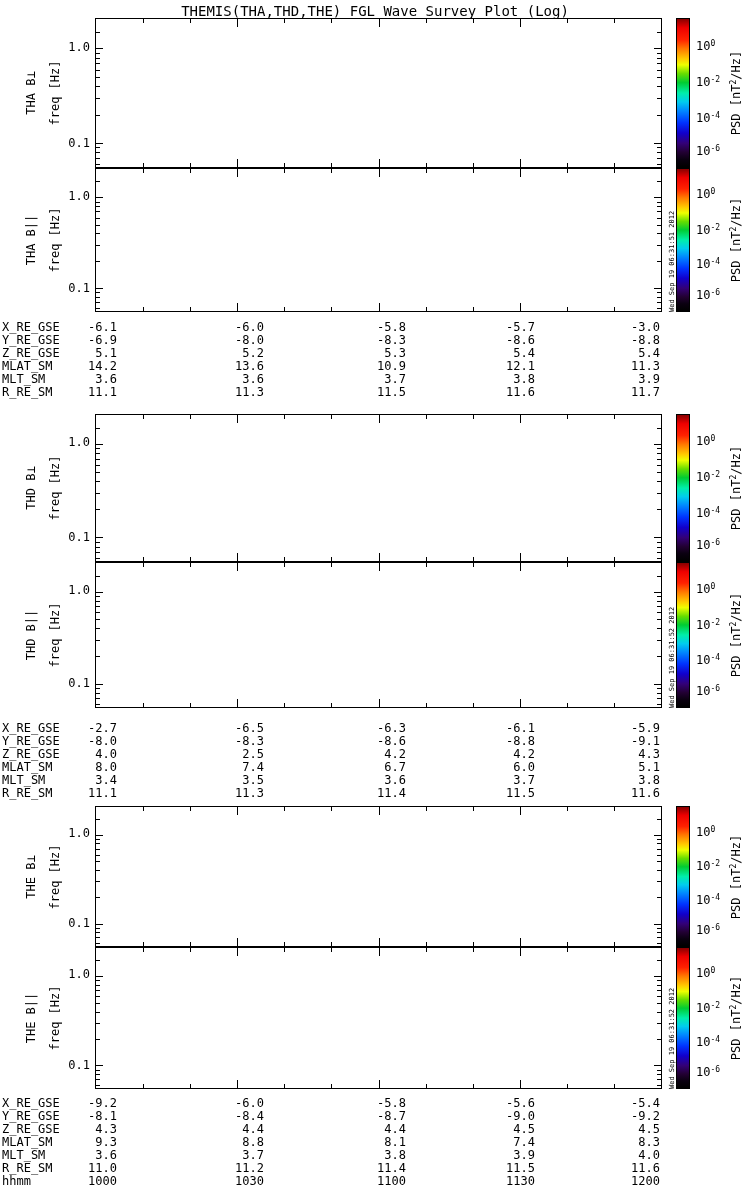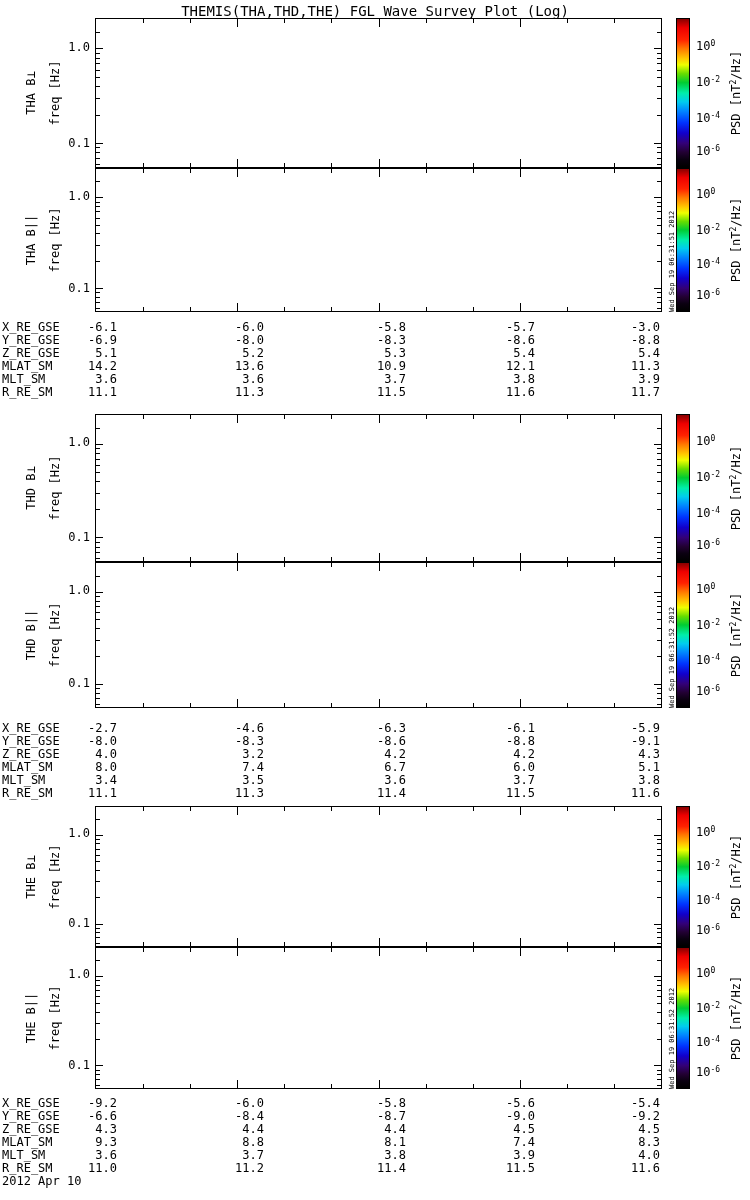--- a/index.html
+++ b/index.html
@@ -329,37 +329,37 @@
     <span class="cbl" style="left: 696px; top: 582px;"><span>10</span><sup>0</sup></span>
     <span class="cbl" style="left: 696px; top: 618px;"><span>10</span><sup>-2</sup></span>
     <span class="cbl" style="left: 696px; top: 653px;"><span>10</span><sup>-4</sup></span>
     <span class="cbl" style="left: 696px; top: 684px;"><span>10</span><sup>-6</sup></span>
     <span class="vlab" style="left: 736px; top: 635px;"><span>PSD [nT</span><sup>2</sup><span>/Hz]</span></span>
     <span class="ts" style="left: 668px; top: 708px;">Wed Sep 19 06:31:52 2012</span>
     <div class="eph" style="left: 2px; top: 722px;">
       <div class="erow">
         <span>X_RE_GSE</span>
         <span class="ev">-2.7</span>
-        <span class="ev">-4.6</span>
+        <span class="ev">-6.5</span>
         <span class="ev">-6.3</span>
         <span class="ev">-6.1</span>
         <span class="ev">-5.9</span>
       </div>
       <div class="erow">
         <span>Y_RE_GSE</span>
         <span class="ev">-8.0</span>
         <span class="ev">-8.3</span>
         <span class="ev">-8.6</span>
         <span class="ev">-8.8</span>
         <span class="ev">-9.1</span>
       </div>
       <div class="erow">
         <span>Z_RE_GSE</span>
         <span class="ev">4.0</span>
-        <span class="ev">3.2</span>
+        <span class="ev">2.5</span>
         <span class="ev">4.2</span>
         <span class="ev">4.2</span>
         <span class="ev">4.3</span>
       </div>
       <div class="erow">
         <span>MLAT_SM</span>
         <span class="ev">8.0</span>
         <span class="ev">7.4</span>
         <span class="ev">6.7</span>
         <span class="ev">6.0</span>
@@ -515,21 +515,21 @@
       <div class="erow">
         <span>X_RE_GSE</span>
         <span class="ev">-9.2</span>
         <span class="ev">-6.0</span>
         <span class="ev">-5.8</span>
         <span class="ev">-5.6</span>
         <span class="ev">-5.4</span>
       </div>
       <div class="erow">
         <span>Y_RE_GSE</span>
-        <span class="ev">-6.6</span>
+        <span class="ev">-8.1</span>
         <span class="ev">-8.4</span>
         <span class="ev">-8.7</span>
         <span class="ev">-9.0</span>
         <span class="ev">-9.2</span>
       </div>
       <div class="erow">
         <span>Z_RE_GSE</span>
         <span class="ev">4.3</span>
         <span class="ev">4.4</span>
         <span class="ev">4.4</span>
@@ -553,15 +553,22 @@
         <span class="ev">4.0</span>
       </div>
       <div class="erow">
         <span>R_RE_SM</span>
         <span class="ev">11.0</span>
         <span class="ev">11.2</span>
         <span class="ev">11.4</span>
         <span class="ev">11.5</span>
         <span class="ev">11.6</span>
       </div>
-      <div>2012 Apr 10</div>
+      <div class="erow">
+        <span>hhmm</span>
+        <span class="ev">1000</span>
+        <span class="ev">1030</span>
+        <span class="ev">1100</span>
+        <span class="ev">1130</span>
+        <span class="ev">1200</span>
+      </div>
     </div>
   </div>
 
 </body></html>

